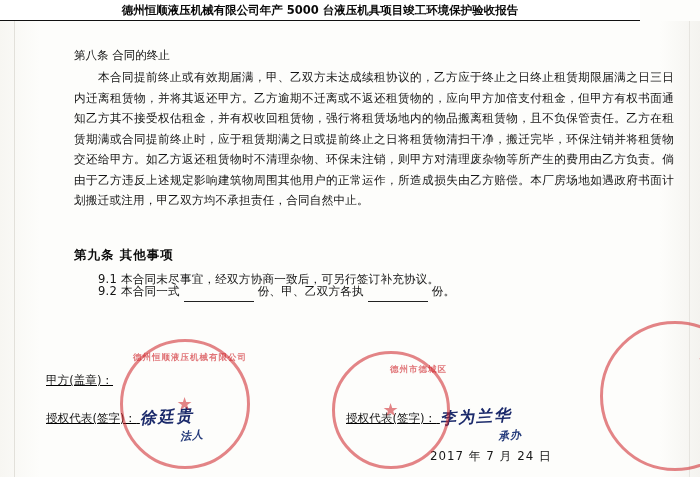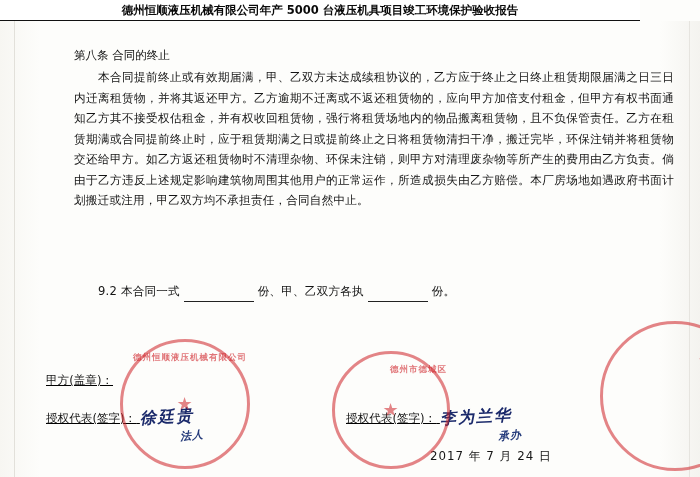--- a/index.html
+++ b/index.html
@@ -182,21 +182,23 @@
   </div>
 
   <div class="scan">
     <div class="paper-edge-left"></div>
     <div class="paper-edge-right"></div>
 
     <div class="body-text" style="top:24px;">第八条  合同的终止</div>
 
     <div class="body-text para indent2" style="top:46px; width:600px;">本合同提前终止或有效期届满，甲、乙双方未达成续租协议的，乙方应于终止之日终止租赁期限届满之日三日内迁离租赁物，并将其返还甲方。乙方逾期不迁离或不返还租赁物的，应向甲方加倍支付租金，但甲方有权书面通知乙方其不接受权估租金，并有权收回租赁物，强行将租赁场地内的物品搬离租赁物，且不负保管责任。乙方在租赁期满或合同提前终止时，应于租赁期满之日或提前终止之日将租赁物清扫干净，搬迁完毕，环保注销并将租赁物交还给甲方。如乙方返还租赁物时不清理杂物、环保未注销，则甲方对清理废杂物等所产生的费用由乙方负责。倘由于乙方违反上述规定影响建筑物周围其他用户的正常运作，所造成损失由乙方赔偿。本厂房场地如遇政府书面计划搬迁或注用，甲乙双方均不承担责任，合同自然中止。</div>
 
-
+    <div class="body-text clause-title" style="top:224px;">第九条  其他事项</div>
+
+    <div class="body-text para" style="top:248px; left:70px; width:576px;">9.1 本合同未尽事宜，经双方协商一致后，可另行签订补充协议。</div>
 
     <div class="body-text para" style="top:260px; left:70px; width:576px;">
       <span>9.2 本合同一式</span>
       <span class="blank-line" style="width:70px;"></span>
       <span>份、甲、乙双方各执</span>
       <span class="blank-line" style="width:60px;"></span>
       <span>份。</span>
     </div>
 
 

